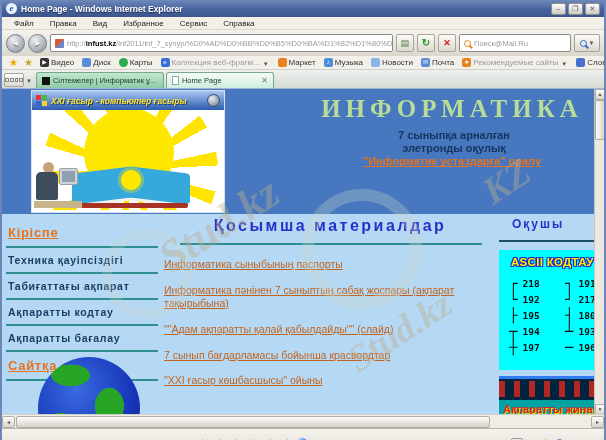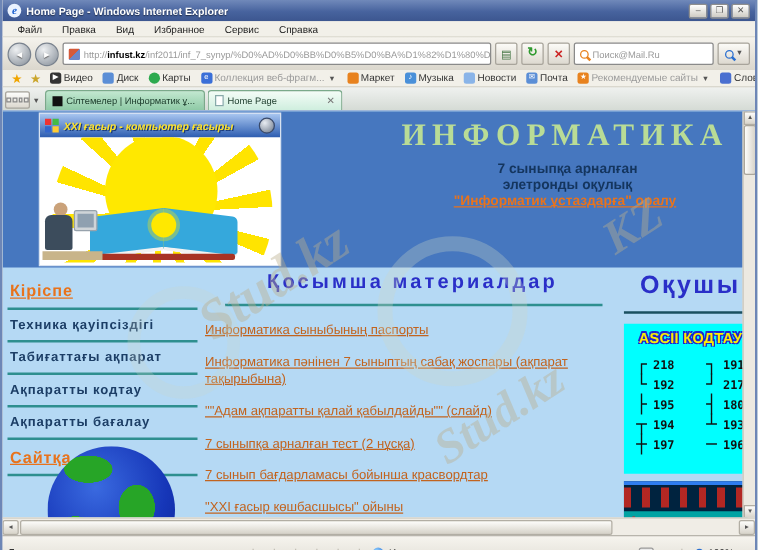--- a/index.html
+++ b/index.html
@@ -138,21 +138,21 @@
 
   .maincol { position:absolute; top:128px; left:162px; width:332px; }
   .main-h { font-size:16px; font-weight:bold; color:#2a2fc8; letter-spacing:2.5px; text-align:center;
             white-space:nowrap; }
   .main-hr { height:2px; background:#2e8f8f; margin:8px 14px 0 16px; }
   .mlinks { margin-top:13px; width:322px; }
   .mlink { display:block; font-size:10.5px; color:#c2641f; text-decoration:underline;
            margin-bottom:12px; line-height:1.3; }
 
   .rightcol { position:absolute; top:128px; left:497px; width:99px; height:198px; overflow:hidden; }
-  .r-h { font-size:20px; font-weight:bold; color:#2a2fc8; letter-spacing:2px; padding-left:13px;
+  .r-h { font-size:12px; font-weight:bold; color:#2a2fc8; letter-spacing:2px; padding-left:13px;
          white-space:nowrap; }
   .r-hr { height:2px; background:#1a4f5f; margin:9px 0 8px; width:150px; }
   .asciibox { width:150px; height:120px; background:#00ffff; padding:6px 0 0 6px; }
   .ascii-title { color:#ffee00; font-weight:bold; font-size:11.5px; letter-spacing:.3px;
                  padding-left:6px; white-space:nowrap;
                  text-shadow:1px 1px 0 #2222cc,-1px -1px 0 #2222cc,1px -1px 0 #2222cc,-1px 1px 0 #2222cc; }
   .ascii-grid { margin:9px 0 0 4px; display:grid; grid-template-columns:56px 56px;
                 row-gap:3px; font-family:"DejaVu Sans Mono","Liberation Mono",monospace; }
   .acell { display:flex; align-items:center; gap:5px; }
   .aglyph { font-size:14px; color:#111; line-height:13px; }
@@ -356,21 +356,20 @@
     </div>
     <div class="globe"></div>
 
     <div class="maincol">
       <div class="main-h">Қосымша материалдар</div>
       <div class="main-hr"></div>
       <div class="mlinks">
         <a class="mlink">Информатика сыныбының паспорты</a>
         <a class="mlink">Информатика пәнінен 7 сыныптың сабақ жоспары (ақпарат тақырыбына)</a>
         <a class="mlink">""Адам ақпаратты қалай қабылдайды"" (слайд)</a>
-        <a class="mlink">7 сыныпқа арналған тест (2 нұсқа)</a>
         <a class="mlink">7 сынып бағдарламасы бойынша красвордтар</a>
         <a class="mlink">"XXI ғасыр көшбасшысы" ойыны</a>
       </div>
 
     </div>
 
     <div class="rightcol">
       <div class="r-h">Оқушы</div>
       <div class="r-hr"></div>
       <div class="asciibox">

